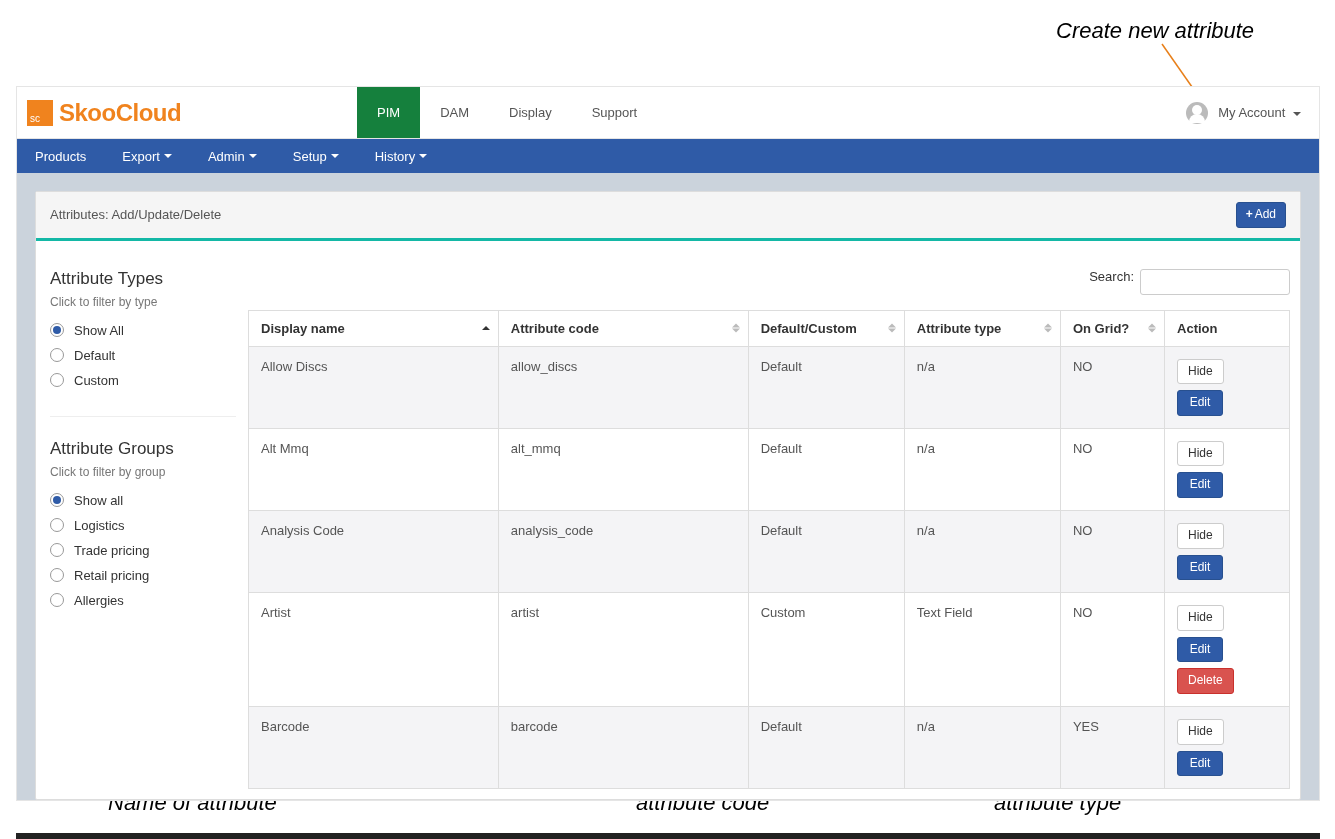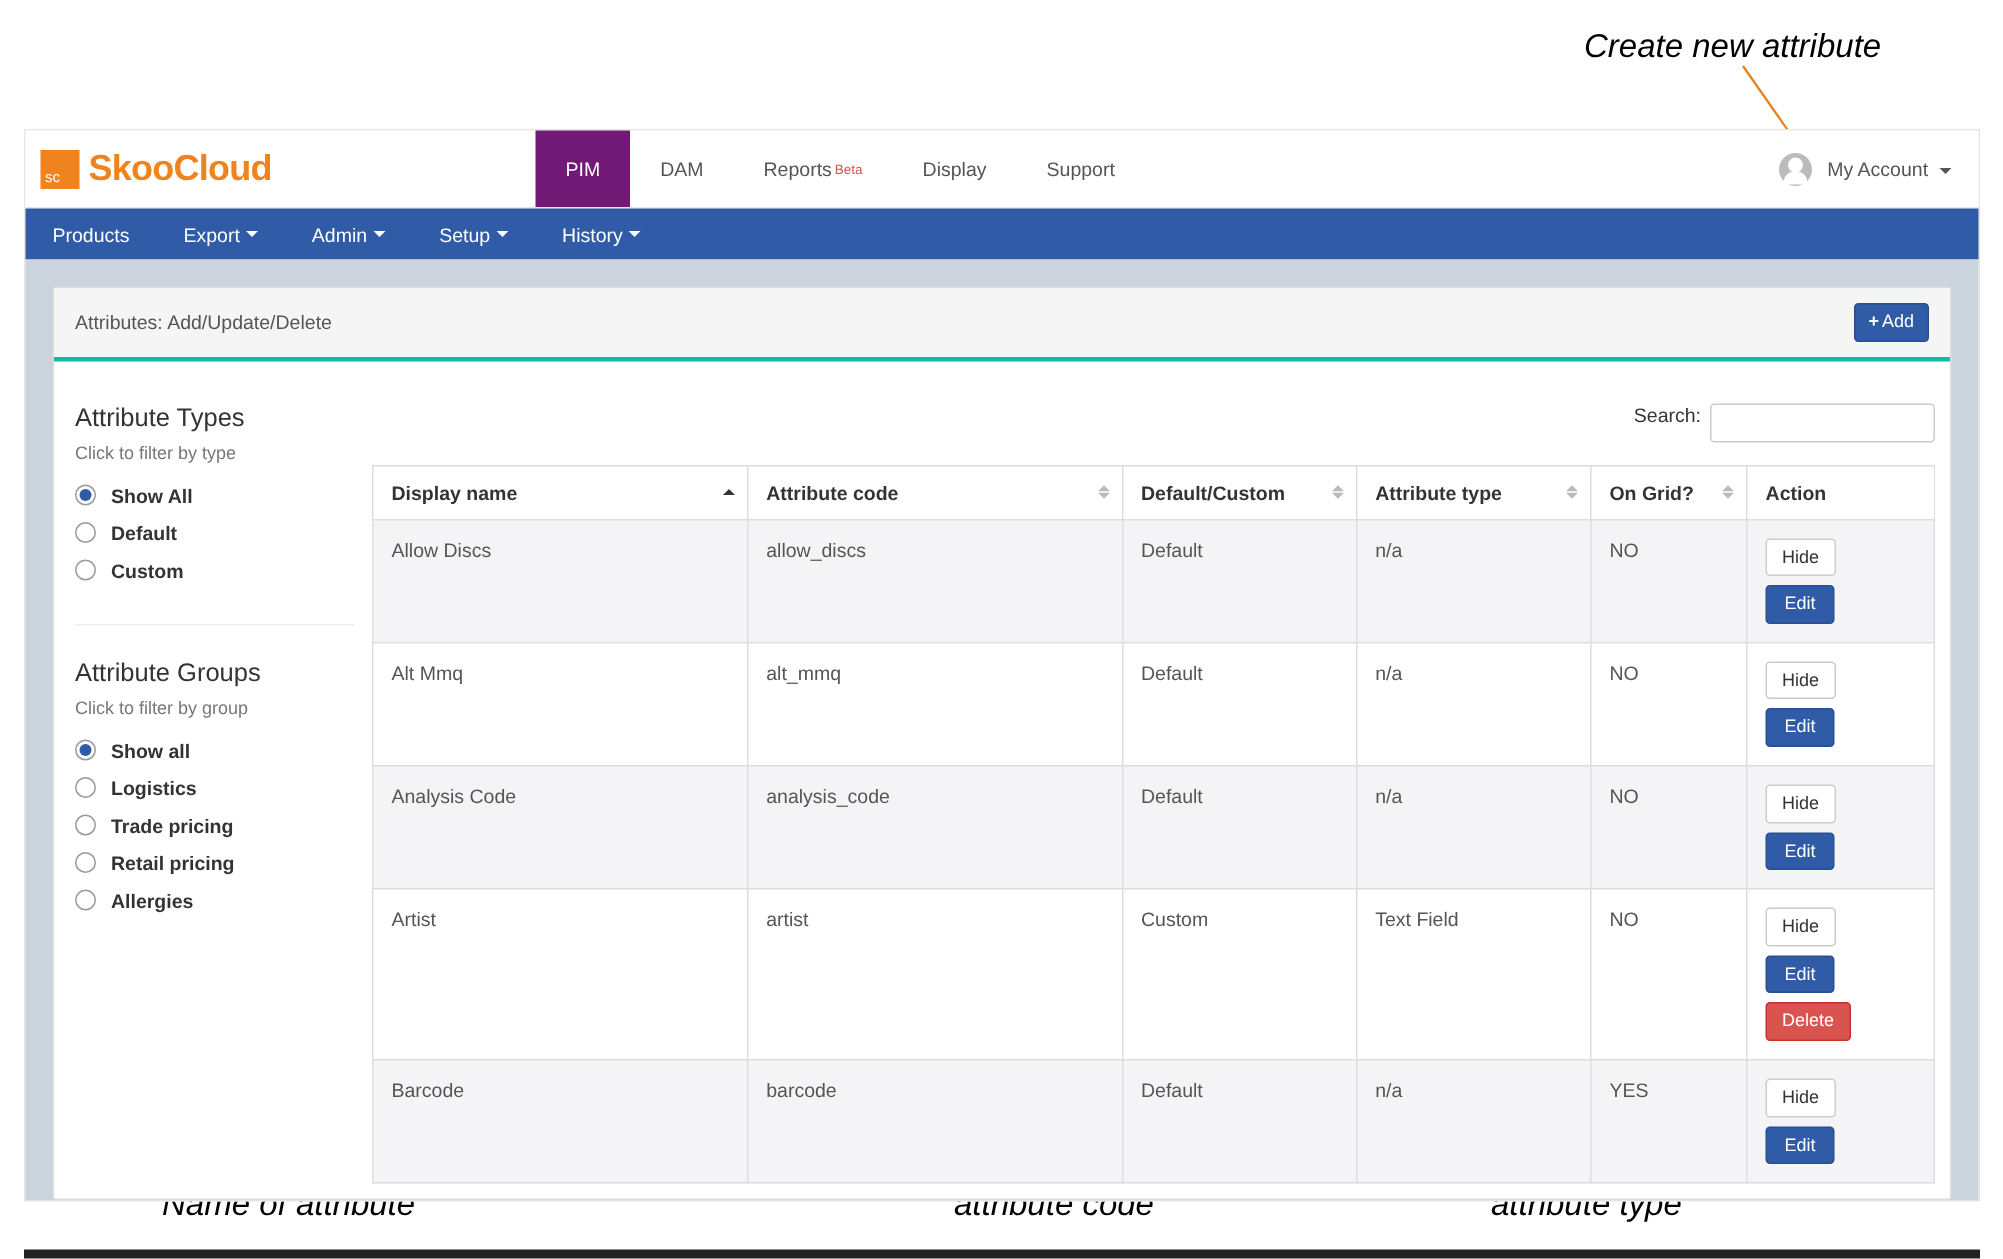--- a/index.html
+++ b/index.html
@@ -72,21 +72,21 @@
   }
   .topnav-item {
     display: flex;
     align-items: center;
     padding: 0 20px;
     font-size: 13px;
     color: #555;
     cursor: pointer;
   }
   .topnav-item.active {
-    background: #701a75;
+    background: #15803d;
     color: #fff;
   }
   .topnav-badge {
     color: #d9534f;
     font-size: 9px;
     vertical-align: super;
     margin-left: 2px;
   }
   .topbar-right {
     margin-left: auto;
@@ -207,21 +207,21 @@
     align-items: center;
     justify-content: center;
     flex-shrink: 0;
   }
   .radio-dot.checked::after {
     content: "";
     width: 8px; height: 8px;
     background: #2f5ba7;
     border-radius: 50%;
   }
-  .radio-label { font-weight: bold; color: #333; }
+  .radio-label { font-weight: normal; color: #333; }
 
   .main { flex: 1; }
   .search-row {
     display: flex;
     justify-content: flex-end;
     align-items: flex-start;
     margin-bottom: 15px;
     font-size: 13px;
   }
   .search-row label { margin-right: 6px; }
@@ -310,24 +310,20 @@
     <div class="logo">
       <div class="logo-badge">sc</div>
       <div class="logo-text">SkooCloud</div>
     </div>
     <div class="topnav" id="topnav">
         <div class="topnav-item active">
           <span>PIM</span>
         </div>
         <div class="topnav-item">
           <span>DAM</span>
-        </div>
-        <div class="topnav-item">
-          <span>Reports</span>
-          <span class="topnav-badge">Beta</span>
         </div>
         <div class="topnav-item">
           <span>Display</span>
         </div>
         <div class="topnav-item">
           <span>Support</span>
         </div>
       </div>
     <div class="topbar-right">
       <div class="avatar"></div>

